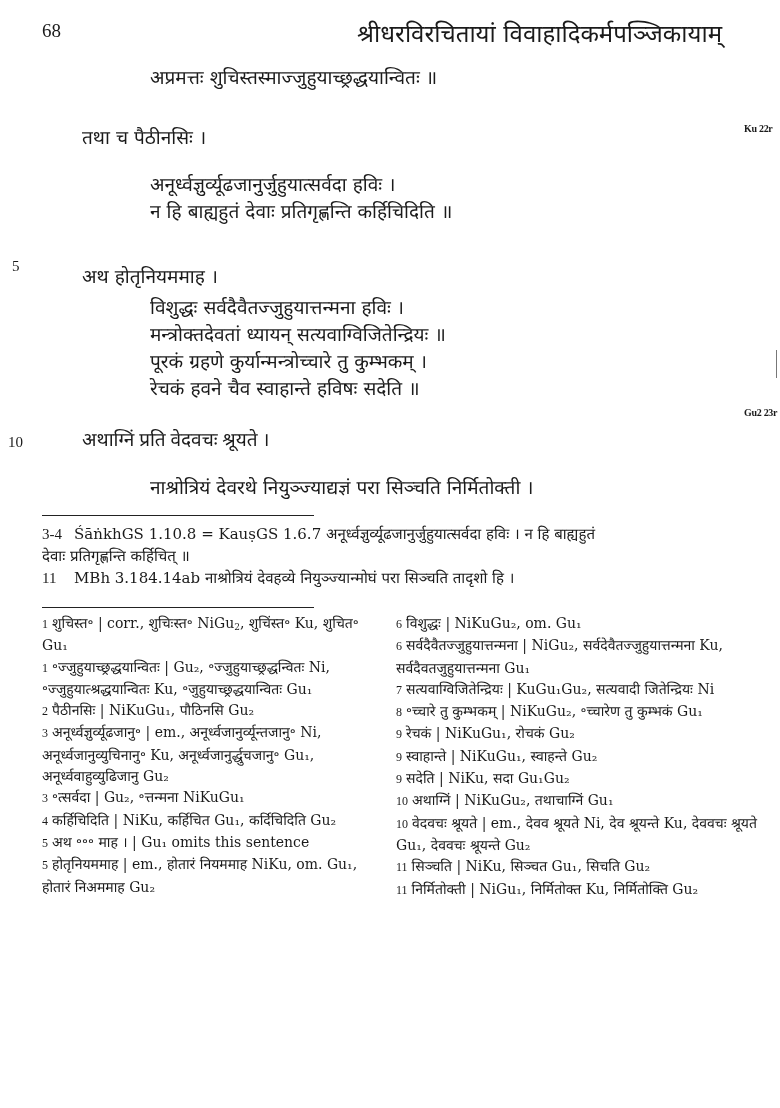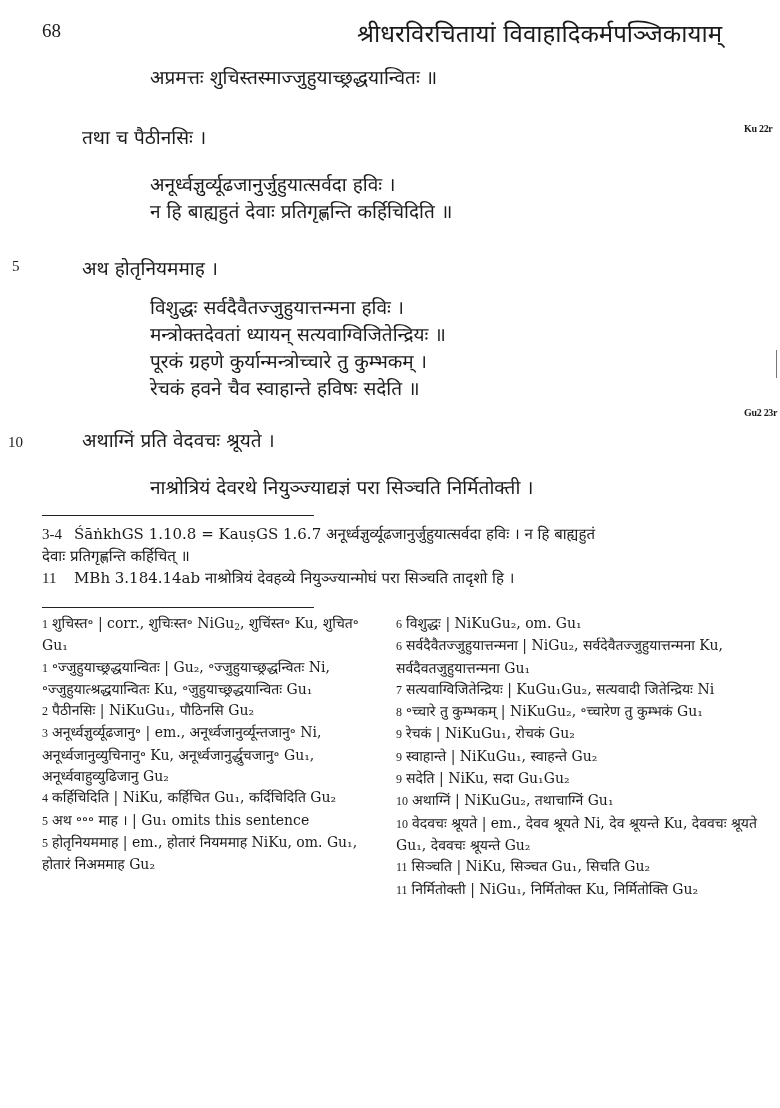--- a/index.html
+++ b/index.html
@@ -31,50 +31,51 @@
 
 <div class="abs main" style="left:150px; top:65px;text-align:right;">अप्रमत्तः शुचिस्तस्माज्जुहुयाच्छ्रद्धयान्वितः ॥</div>
 <div class="abs margin-note" style="left:744px; top:75px;">Ku 22r</div>
 
 <div class="abs main" style="left:82px; top:125px;">तथा च पैठीनसिः ।</div>
 
 <div class="abs main" style="left:150px; top:172px;">अनूर्ध्वज्ञुर्व्यूढजानुर्जुहुयात्सर्वदा हविः ।</div>
 <div class="abs main" style="left:150px; top:199px;">न हि बाह्यहुतं देवाः प्रतिगृह्णन्ति कर्हिचिदिति ॥</div>
 
 <div class="abs line-num" style="left:12px; top:258px;">5</div>
-<div class="abs main" style="left:82px; top:256px;">अथ होतृनियममाह ।</div>
+<div class="abs main" style="left:82px; top:264px;">अथ होतृनियममाह ।</div>
 
 <div class="abs main" style="left:150px; top:295px;">विशुद्धः सर्वदैवैतज्जुहुयात्तन्मना हविः ।</div>
 <div class="abs main" style="left:150px; top:322px;">मन्त्रोक्तदेवतां ध्यायन् सत्यवाग्विजितेन्द्रियः ॥</div>
 <div class="abs main" style="left:150px; top:349px;">पूरकं ग्रहणे कुर्यान्मन्त्रोच्चारे तु कुम्भकम् ।</div>
 <div class="abs margin-note" style="left:744px; top:359px;">Gu2 23r</div>
 <div class="edge-bar"></div>
 <div class="abs main" style="left:150px; top:376px;">रेचकं हवने चैव स्वाहान्ते हविषः सदेति ॥</div>
 
 <div class="abs line-num" style="left:8px; top:434px;">10</div>
-<div class="abs main" style="left:82px; top:428px;">अथाग्निं प्रति वेदवचः श्रूयते ।</div>
+<div class="abs main" style="left:82px; top:428px;font-family:Liberation Serif, serif;">अथाग्निं प्रति वेदवचः श्रूयते ।</div>
 
 <div class="abs main" style="left:150px; top:475px;">नाश्रोत्रियं देवरथे नियुञ्ज्याद्यज्ञं परा सिञ्चति निर्मितोक्ती ।</div>
 
 <div class="rule" style="top:515px;"></div>
 <div class="abs testimonia" style="left:42px; top:524px;">
   <span class="tn">3-4</span><span>ŚāṅkhGS 1.10.8 = KauṣGS 1.6.7 अनूर्ध्वज्ञुर्व्यूढजानुर्जुहुयात्सर्वदा हविः । न हि बाह्यहुतं</span>
 </div>
 <div class="abs testimonia" style="left:42px; top:546px;">देवाः प्रतिगृह्णन्ति कर्हिचित् ॥</div>
 <div class="abs testimonia" style="left:42px; top:568px;">
   <span class="tn">11</span><span>MBh 3.184.14ab नाश्रोत्रियं देवहव्ये नियुञ्ज्यान्मोघं परा सिञ्चति तादृशो हि ।</span>
 </div>
 
 <div class="rule" style="top:607px;"></div>
 
 <div class="app-col" style="left:42px; width:340px;">
   <p class="entry"><span class="n">1</span><span>शुचिस्त॰</span> | <span>corr., शुचिःस्त॰ NiGu</span><sub>2</sub><span>, शुचिंस्त॰ Ku, शुचित॰ Gu₁</span></p>
   <p class="entry"><span class="n">1</span><span>॰ज्जुहुयाच्छ्रद्धयान्वितः</span> | <span>Gu₂, ॰ज्जुहुयाच्छ्रद्धन्वितः Ni, ॰ज्जुहुयात्श्रद्धयान्वितः Ku, ॰जुहुयाच्छ्रद्धयान्वितः Gu₁</span></p>
   <p class="entry"><span class="n">2</span><span>पैठीनसिः</span> | <span>NiKuGu₁, पौठिनसि Gu₂</span></p>
   <p class="entry"><span class="n">3</span><span>अनूर्ध्वज्ञुर्व्यूढजानु॰</span> | <span>em., अनूर्ध्वजानुर्व्यून्तजानु॰ Ni, अनूर्ध्वजानुव्युचिनानु॰ Ku, अनूर्ध्वजानुर्द्धुचजानु॰ Gu₁, अनूर्ध्ववाहुव्युढिजानु Gu₂</span></p>
+  <p class="entry"><span class="n">3</span><span>॰त्सर्वदा</span> | <span>Gu₂, ॰त्तन्मना NiKuGu₁</span></p>
   <p class="entry"><span class="n">4</span><span>कर्हिचिदिति</span> | <span>NiKu, कर्हिचित Gu₁, कर्दिचिदिति Gu₂</span></p>
   <p class="entry"><span class="n">5</span><span>अथ ॰॰॰ माह ।</span> | <span>Gu₁ omits this sentence</span></p>
   <p class="entry"><span class="n">5</span><span>होतृनियममाह</span> | <span>em., होतारं नियममाह NiKu, om. Gu₁, होतारं निअममाह Gu₂</span></p>
 </div>
 
 <div class="app-col" style="left:396px; width:370px;">
   <p class="entry"><span class="n">6</span><span>विशुद्धः</span> | <span>NiKuGu₂, om. Gu₁</span></p>
   <p class="entry"><span class="n">6</span><span>सर्वदैवैतज्जुहुयात्तन्मना</span> | <span>NiGu₂, सर्वदेवैतज्जुहुयात्तन्मना Ku, सर्वदैवतजुहुयात्तन्मना Gu₁</span></p>
   <p class="entry"><span class="n">7</span><span>सत्यवाग्विजितेन्द्रियः</span> | <span>KuGu₁Gu₂, सत्यवादी जितेन्द्रियः Ni</span></p>
   <p class="entry"><span class="n">8</span><span>॰च्चारे तु कुम्भकम्</span> | <span>NiKuGu₂, ॰च्चारेण तु कुम्भकं Gu₁</span></p>

